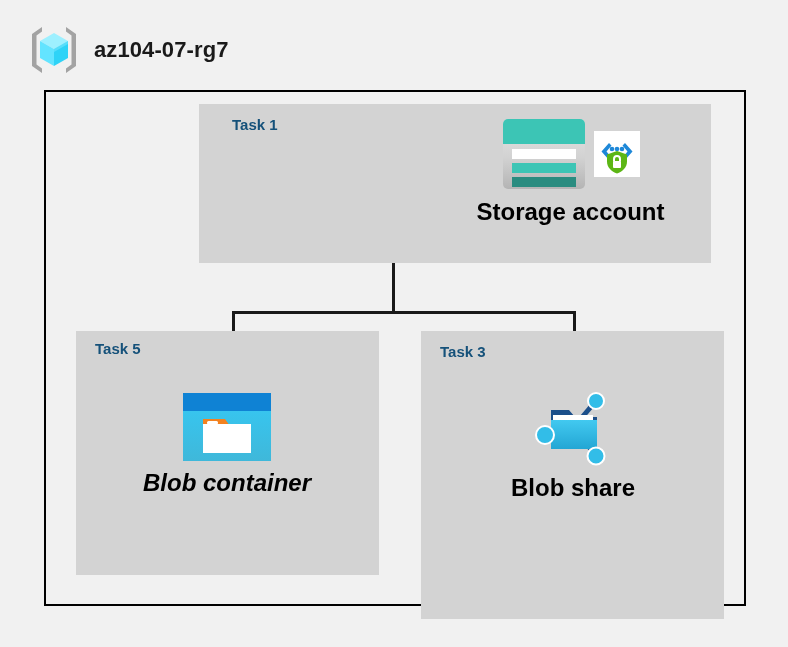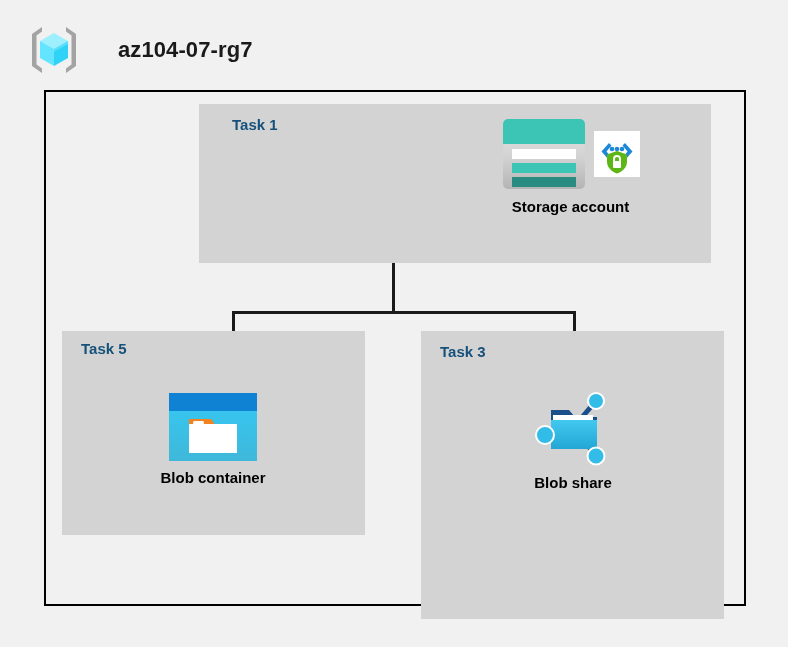--- a/index.html
+++ b/index.html
@@ -30,21 +30,20 @@
     width: 52px;
     height: 52px;
     display: block;
   }
   #rg-title {
     font-size: 22px;
     font-weight: bold;
     color: #1a1a1a;
     letter-spacing: 0.1px;
     white-space: nowrap;
-    margin-left: 24px;
   }
 
   
   #rg-boundary {
     position: absolute;
     left: 44px;
     top: 90px;
     width: 702px;
     height: 516px;
     border: 2px solid #000000;
@@ -52,21 +51,21 @@
     background: transparent;
   }
 
   
   .task-panel {
     position: absolute;
     background: #d3d3d3;
     box-sizing: border-box;
   }
   #panel-task1 { left: 199px; top: 104px;  width: 512px; height: 159px; }
-  #panel-task5 { left: 62px;  top: 331px;  width: 303px; height: 204px; }
+  #panel-task5 { left: 76px;  top: 331px;  width: 303px; height: 244px; }
   #panel-task3 { left: 421px; top: 331px;  width: 303px; height: 288px; }
 
   .task-label {
     position: absolute;
     font-size: 15px;
     font-weight: bold;
     color: #15517a;
     white-space: nowrap;
   }
   #panel-task1 .task-label { left: 33px; top: 12px; }
@@ -81,29 +80,29 @@
     align-items: center;
   }
   .node-icons {
     display: flex;
     align-items: center;
     justify-content: center;
     gap: 8px;
   }
   .node-label {
     margin-top: 8px;
-    font-size: 15px;
+    font-size: 24px;
     font-weight: bold;
     color: #000000;
     white-space: nowrap;
     text-align: center;
   }
 
   #node-storage    { left: 244px; top: 14px;  width: 255px; }
-  #node-blob       { left: 31px;  top: 62px;  width: 240px; }
+  #node-blob       { left: 31px;  top: 62px;  width: 240px; font-style: italic; }
   #node-fileshare  { left: 36px;  top: 57px;  width: 232px; }
 
   .icon-svg { display: block; }
 
   
   .conn {
     position: absolute;
     background: #1a1a1a;
   }
   .conn-v { width: 3px; }

